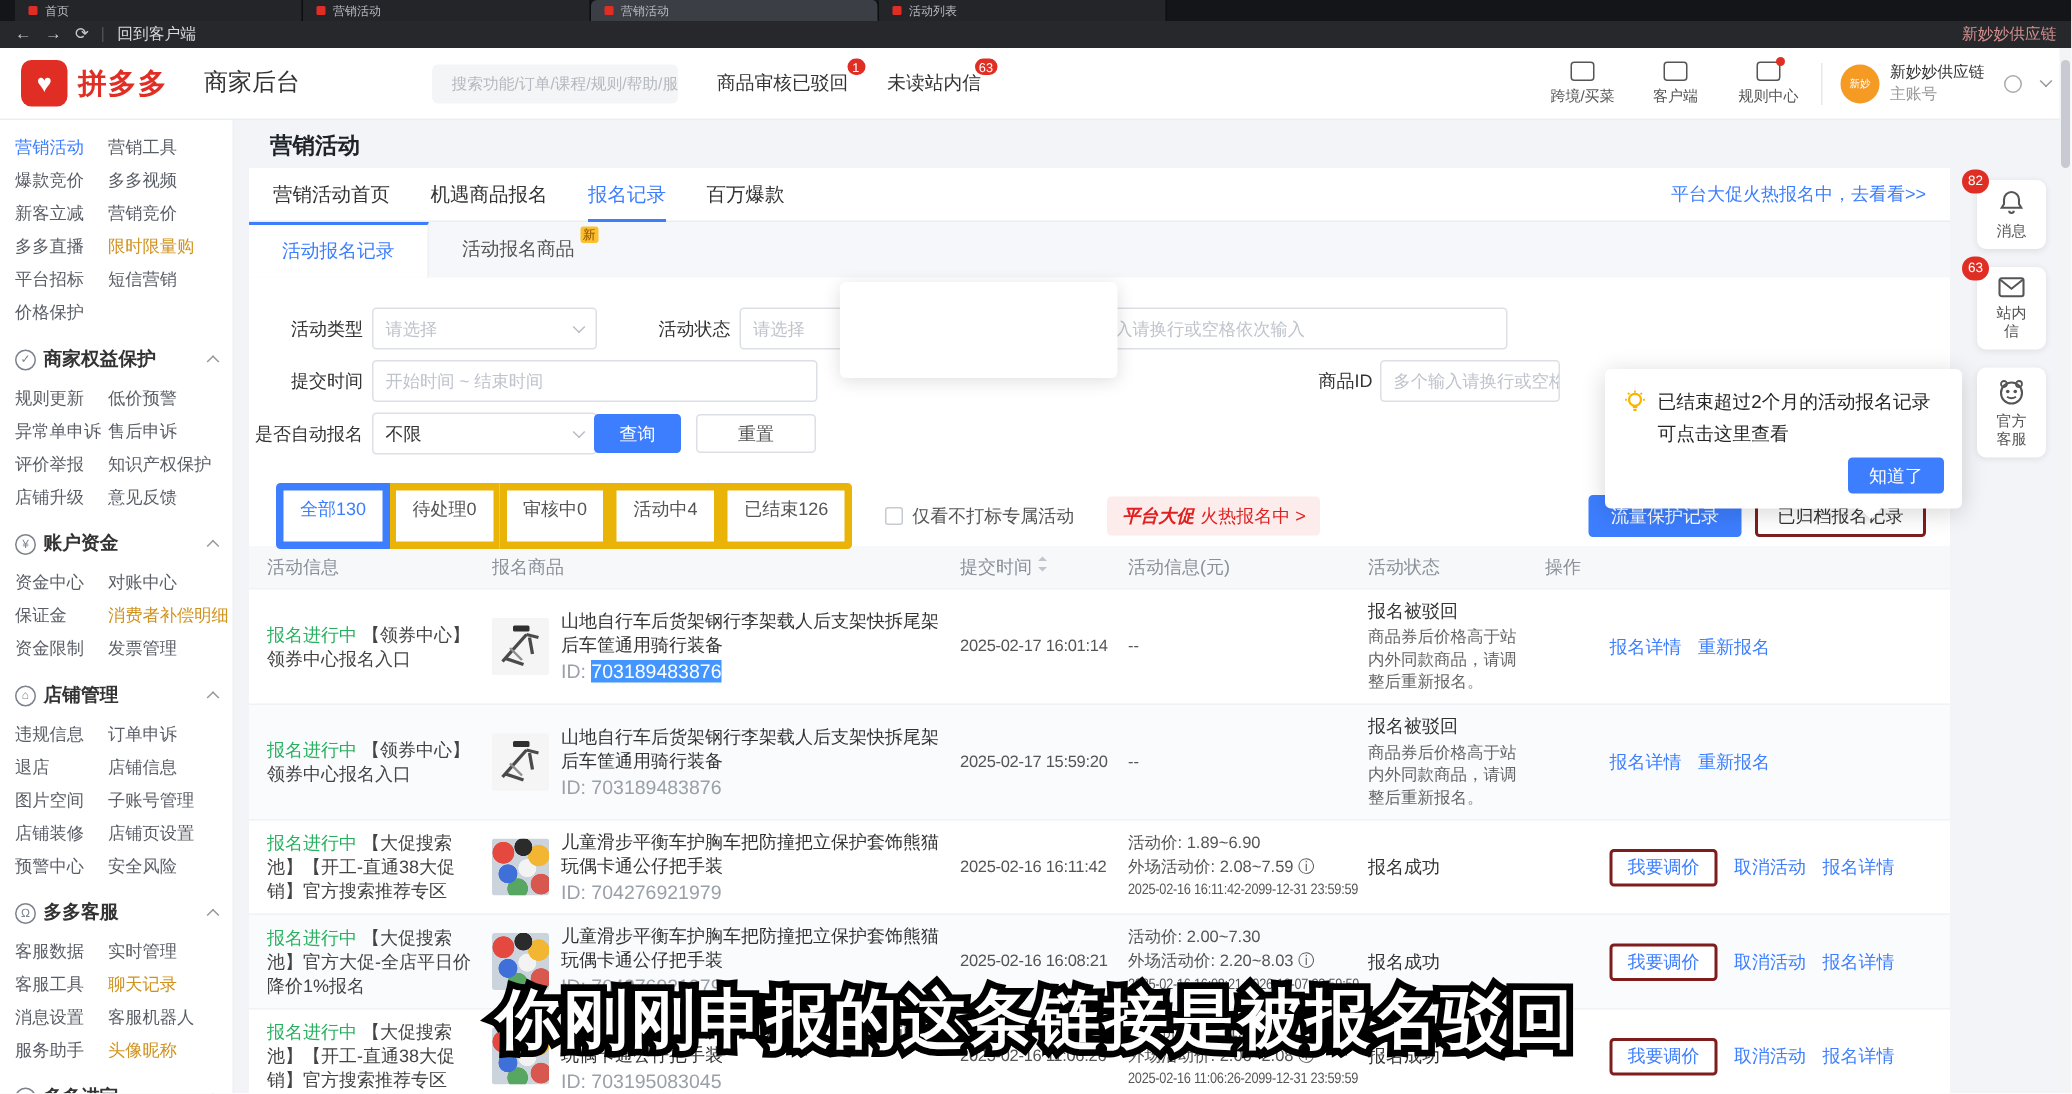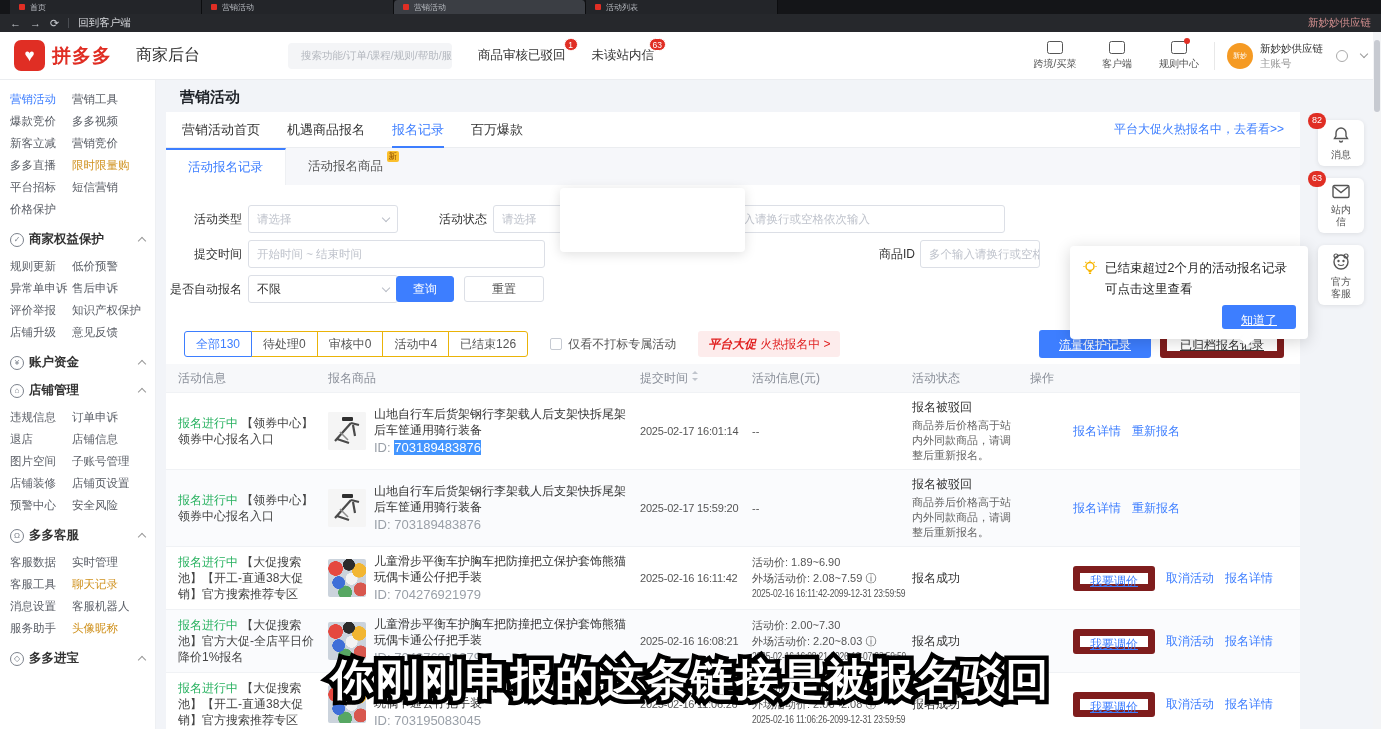--- a/index.html
+++ b/index.html
@@ -66,30 +66,30 @@
 .fsel,.finput{position:absolute;height:28px;border:1px solid #dcdfe6;border-radius:3px;background:#fff;display:flex;align-items:center;padding:0 8px;gap:6px;overflow:hidden;}
 .fsel .ph,.finput .ph{color:#bfc3cc;font-size:11.5px;white-space:nowrap;flex:1;}
 .fsel .val{color:#333;font-size:12px;flex:1;}
 .fsel .chev{border-color:#b9bdc6;flex:0 0 auto;}
 .fbtn{position:absolute;height:26px;border-radius:3px;font-size:12px;border:1px solid #dcdfe6;background:#fff;color:#555;cursor:pointer;font-family:inherit;}
 .fbtn.primary{background:#3d7eff;border-color:#3d7eff;color:#fff;}
 .float-panel{position:absolute;left:394px;top:76px;width:185px;height:64px;background:#fff;border-radius:4px;box-shadow:0 2px 12px rgba(0,0,0,.13);z-index:12;}
 
 .toolbar{position:absolute;left:18px;right:16px;top:218px;height:28px;display:flex;align-items:center;z-index:4;}
 .chips{display:inline-flex;}
-.chip{height:26px;line-height:24px;padding:0 11px;border:1px solid #eab308;background:#fff;color:#555;font-size:12px;margin-left:-1px;cursor:pointer;white-space:nowrap;}
+.chip{height:44px;line-height:24px;padding:0 11px;border:5px solid #eab308;background:#fff;color:#555;font-size:12px;margin-left:-1px;cursor:pointer;white-space:nowrap;}
 .chip:first-child{border-radius:3px 0 0 3px;margin-left:0;}
 .chip:last-child{border-radius:0 3px 3px 0;}
 .chip.active{border-color:#3d7eff;color:#3d7eff;position:relative;z-index:1;}
 .cbx{display:flex;align-items:center;gap:6px;margin-left:22px;color:#555;font-size:12px;cursor:pointer;}
 .cbx .box{width:12px;height:12px;border:1px solid #c6cad2;border-radius:2px;background:#fff;}
 .promo-pill{margin-left:22px;height:26px;display:flex;align-items:center;gap:4px;background:#fdecec;border-radius:3px;padding:0 10px;color:#e02020;font-size:12px;cursor:pointer;white-space:nowrap;}
 .promo-pill b{font-style:italic;}
 .tb-btns{margin-left:auto;display:flex;gap:9px;}
-.btn{height:28px;padding:0 13px;border-radius:3px;border:7px solid #7f1d1d;background:#fff;color:#333;font-size:12px;cursor:pointer;font-family:inherit;white-space:nowrap;text-decoration:underline;}
+.btn{height:28px;padding:0 13px;border-radius:3px;border:2px solid #7f1d1d;background:#fff;color:#333;font-size:12px;cursor:pointer;font-family:inherit;white-space:nowrap;}
 .btn.primary{background:#3d7eff;border-color:#3d7eff;color:#fff;}
 
 .table{position:absolute;left:0;right:0;top:252px;}
 .trow{display:grid;grid-template-columns:150px 312px 112px 160px 118px 1fr;padding:6px 0 6px 12px;align-items:center;border-top:1px solid #f0f2f5;}
 .trow.thead{background:#f7f8fa;border-top:none;min-height:28px;padding:0 0 0 12px;}
 .trow.thead .tc{color:#8a8f99;font-size:12px;display:flex;align-items:center;gap:3px;}
 .trow.alt{background:#fafbfd;}
 .tc{padding-right:10px;font-size:12px;color:#444;line-height:16px;min-height:1px;}
 .act-cell .tag{color:#27b15f;}
 .prod-cell{display:flex;gap:8px;align-items:center;}
@@ -243,20 +243,28 @@
         <div class="sb-item">评价举报</div>
         <div class="sb-item">知识产权保护</div>
         <div class="sb-item">店铺升级</div>
         <div class="sb-item">意见反馈</div>
       </div>
       <div class="sec-head">
         <span class="ring">¥</span>
         <span>账户资金</span>
         <span class="chev up sec-caret"></span>
       </div>
+      <div class="sb-grid">
+        <div class="sb-item">资金中心</div>
+        <div class="sb-item">对账中心</div>
+        <div class="sb-item">保证金</div>
+        <div class="sb-item ac-orange">消费者补偿明细</div>
+        <div class="sb-item">资金限制</div>
+        <div class="sb-item">发票管理</div>
+      </div>
       <div class="sec-head">
         <span class="ring">⌂</span>
         <span>店铺管理</span>
         <span class="chev up sec-caret"></span>
       </div>
       <div class="sb-grid">
         <div class="sb-item">违规信息</div>
         <div class="sb-item">订单申诉</div>
         <div class="sb-item">退店</div>
         <div class="sb-item">店铺信息</div>

